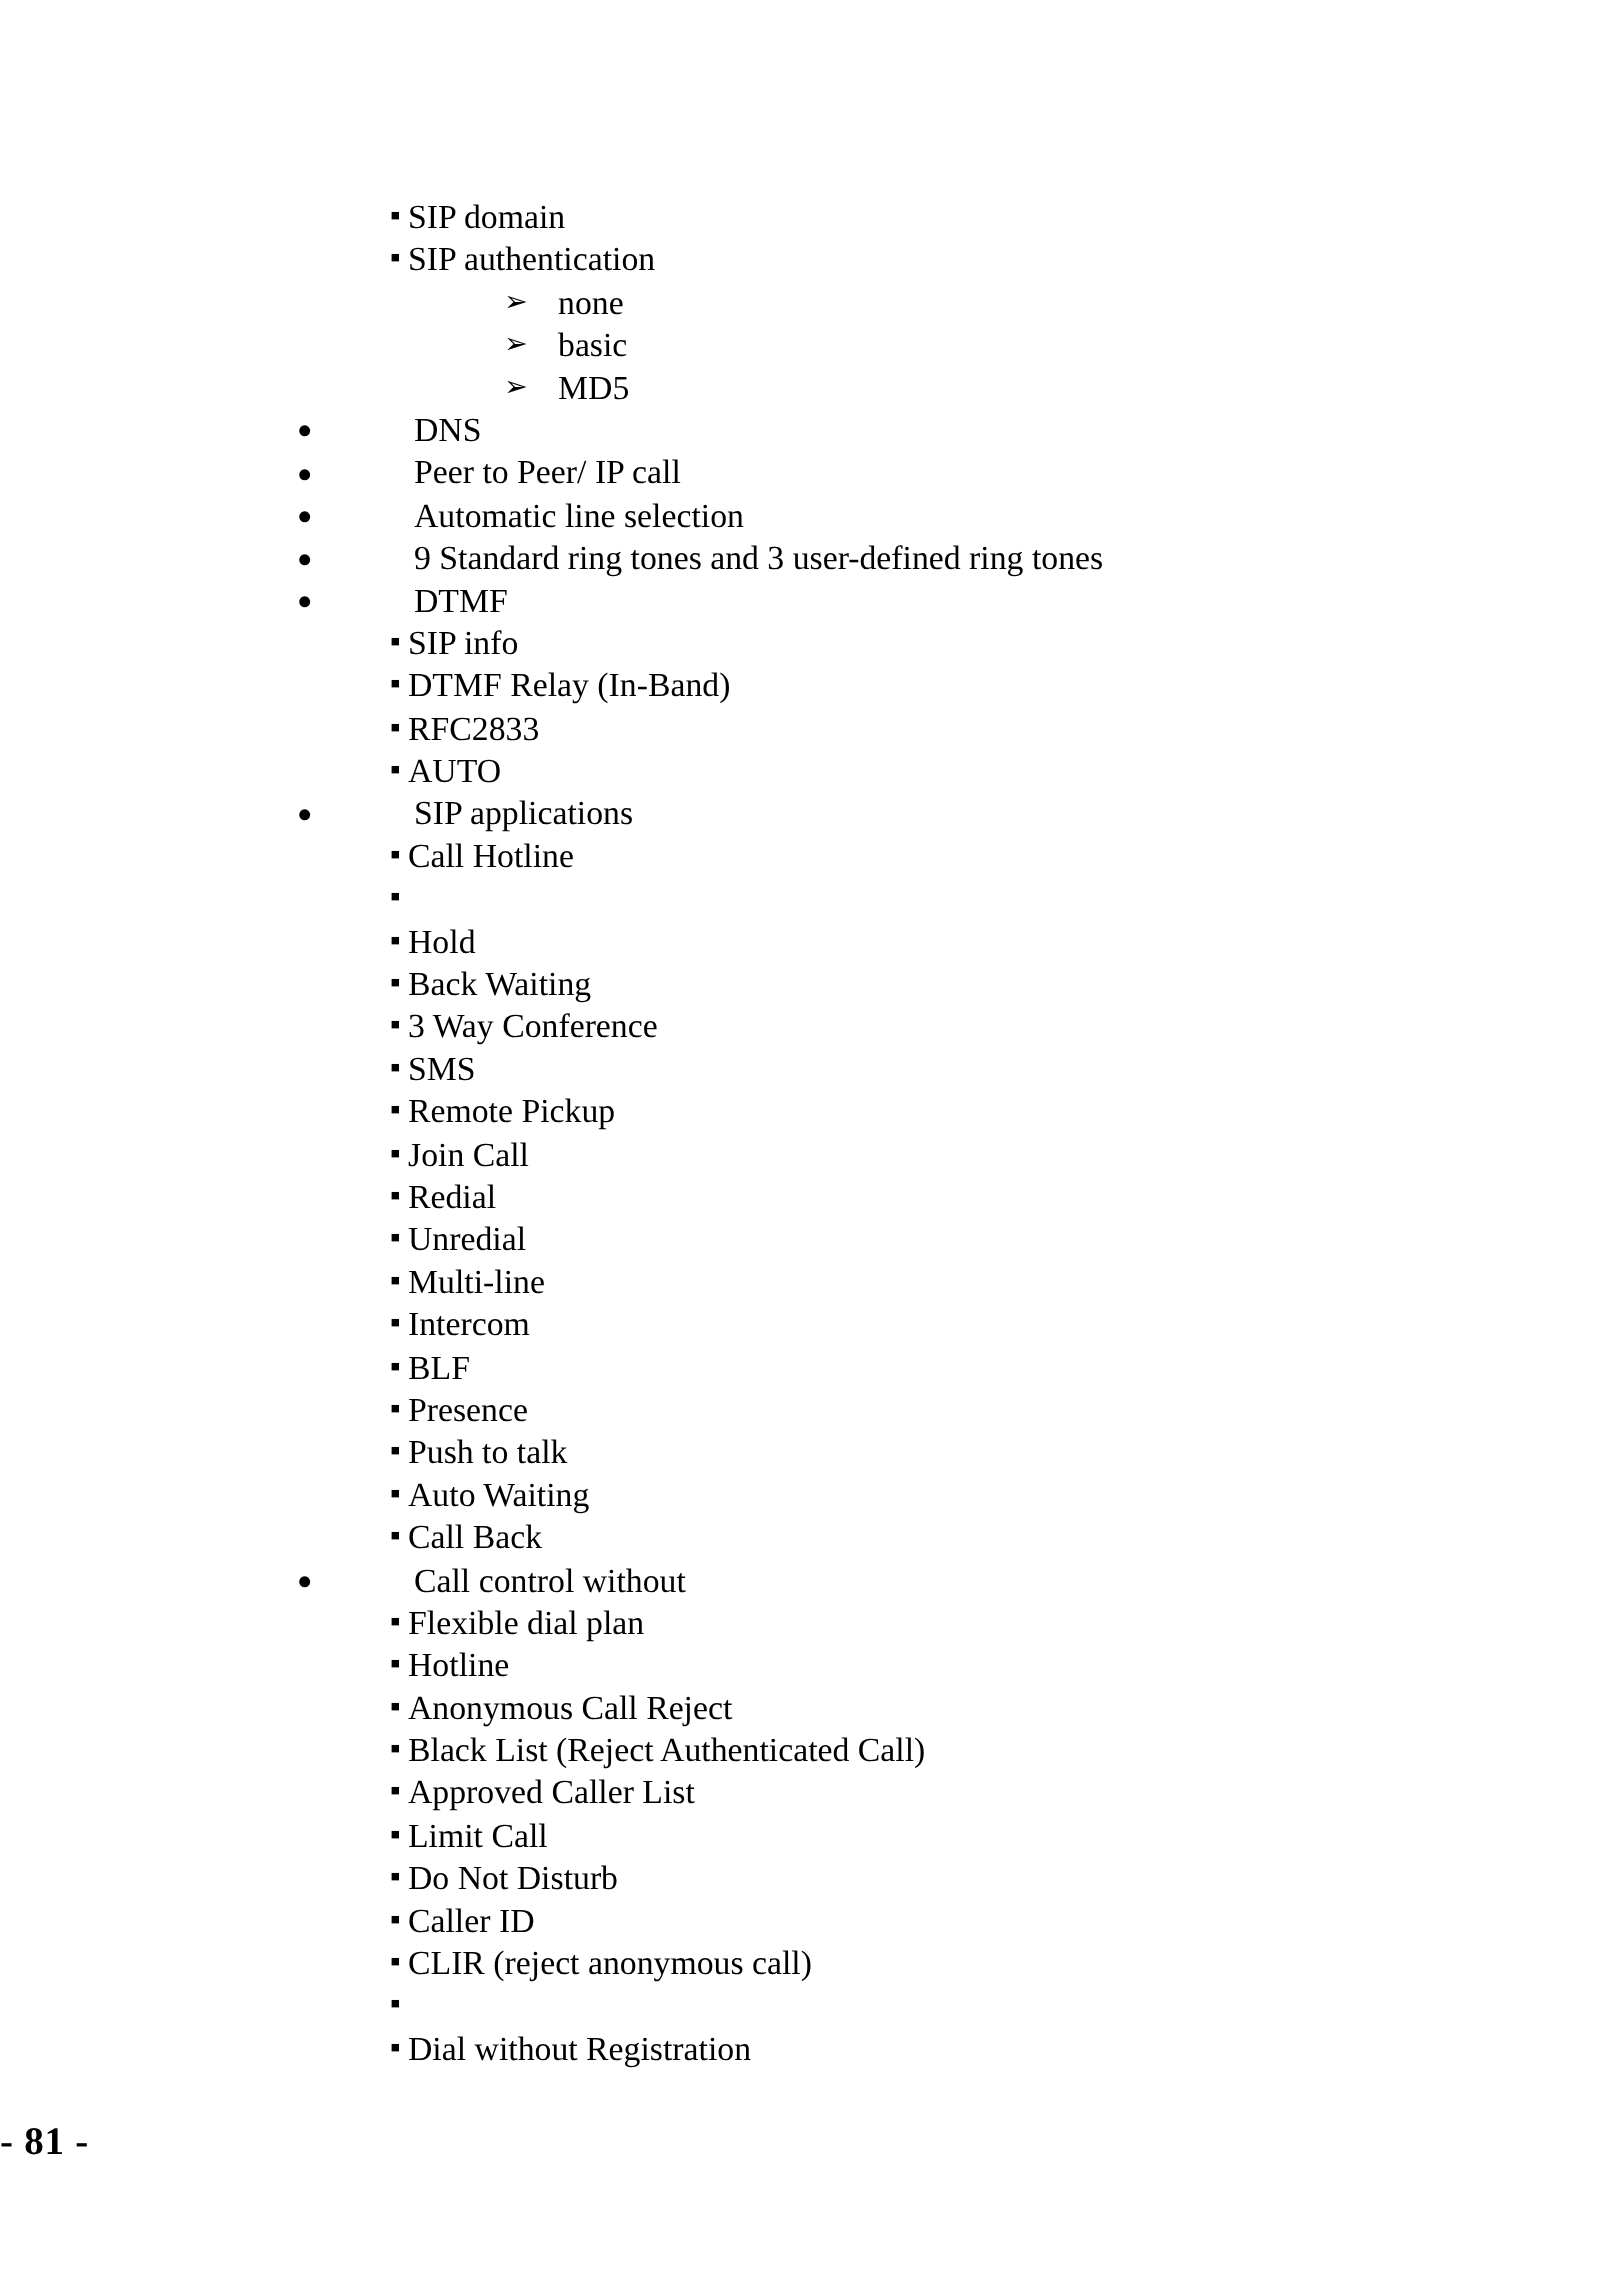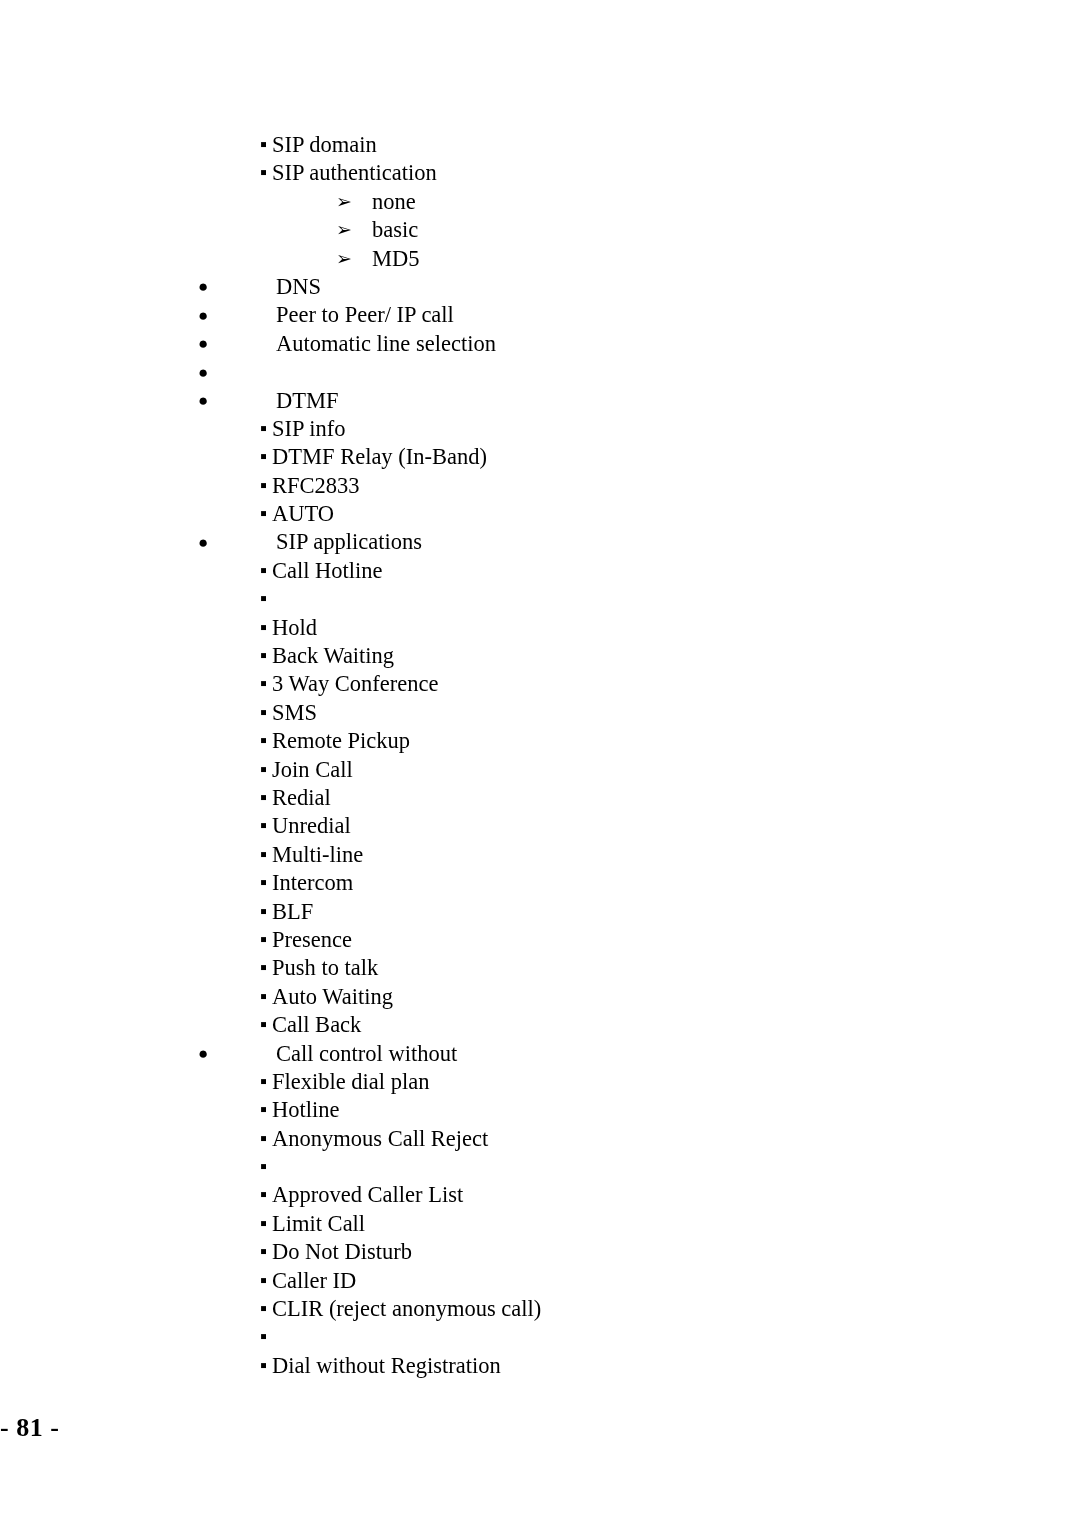--- a/index.html
+++ b/index.html
@@ -126,20 +126,21 @@
         <li class="item lvl1">
           <span class="glyph">●</span>
           <span class="label">Peer to Peer/ IP call</span>
         </li>
         <li class="item lvl1">
           <span class="glyph">●</span>
           <span class="label">Automatic line selection</span>
         </li>
         <li class="item lvl1">
           <span class="glyph">●</span>
+          <span class="label">9 Standard ring tones and 3 user-defined ring tones</span>
         </li>
         <li class="item lvl1">
           <span class="glyph">●</span>
           <span class="label">DTMF</span>
         </li>
         <li class="item lvl2">
           <span class="glyph">▪</span>
           <span class="label">SIP info</span>
         </li>
         <li class="item lvl2">
@@ -236,20 +237,21 @@
         <li class="item lvl2">
           <span class="glyph">▪</span>
           <span class="label">Hotline</span>
         </li>
         <li class="item lvl2">
           <span class="glyph">▪</span>
           <span class="label">Anonymous Call Reject</span>
         </li>
         <li class="item lvl2">
           <span class="glyph">▪</span>
+          <span class="label">Black List (Reject Authenticated Call)</span>
         </li>
         <li class="item lvl2">
           <span class="glyph">▪</span>
           <span class="label">Approved Caller List</span>
         </li>
         <li class="item lvl2">
           <span class="glyph">▪</span>
           <span class="label">Limit Call</span>
         </li>
         <li class="item lvl2">

